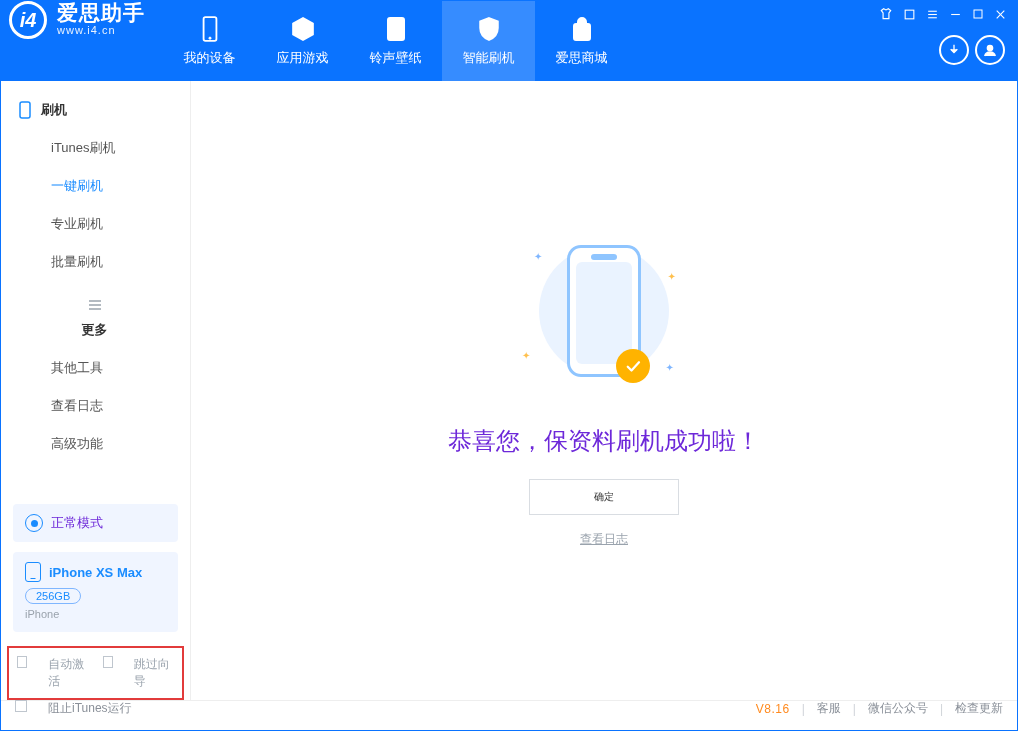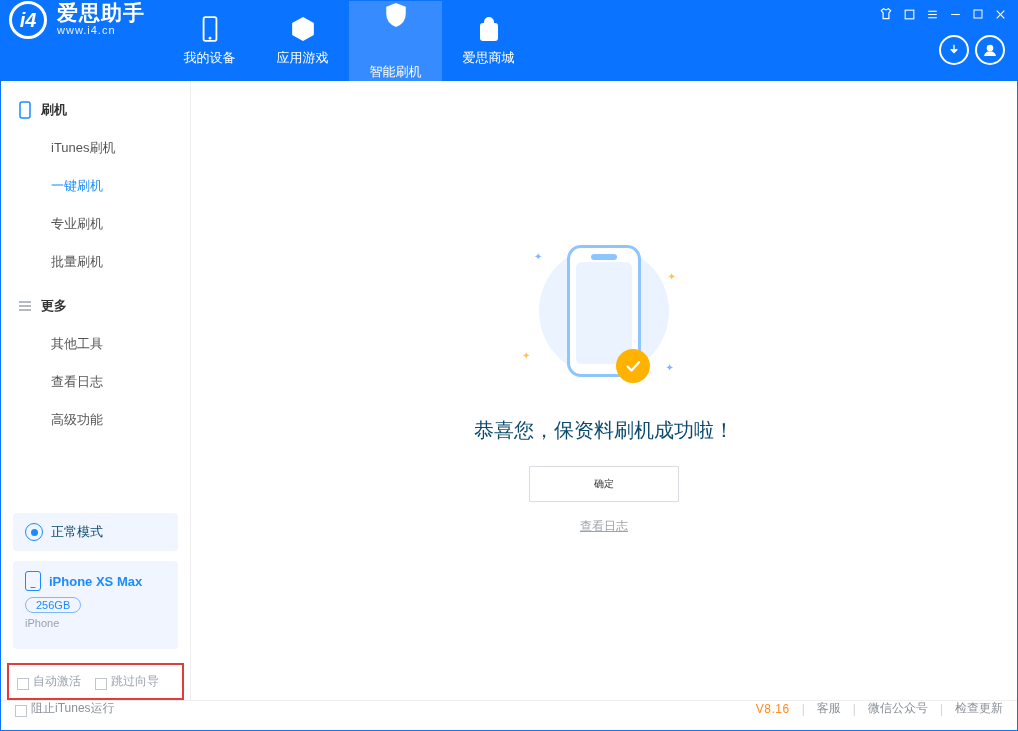--- a/index.html
+++ b/index.html
@@ -41,21 +41,21 @@
   .logo-title { font-size: 21px; font-weight: 700; letter-spacing:1px;}
   .logo-sub { font-size: 11px; opacity: .9; letter-spacing:1px; }
   .navs { display:flex; }
   .nav-item {
     width: 93px;
     display:flex; flex-direction:column;
     align-items:center; justify-content:center;
     gap: 6px;
     cursor:pointer;
   }
-  .nav-item.active { background: rgba(255,255,255,.18); justify-content: space-between; }
+  .nav-item.active { background: rgba(255,255,255,.18); }
   .nav-icon { width:28px; height:28px; display:flex; align-items:center; justify-content:center; }
   .nav-label { font-size: 13px; }
   .topbar svg { fill:#fff; stroke:#fff; }
   .top-right {
     margin-left:auto;
     display:flex; align-items:center;
     padding-right:12px; gap:6px;
   }
   .titlebar-icons {
     position:absolute; top:6px; right:10px;
@@ -88,49 +88,49 @@
     padding: 10px 10px 10px 50px;
     color:#555; cursor:pointer; font-size:13px;
   }
   .side-item.active { color:#1a8cff; }
   .device-block {
     margin:6px 12px; padding:10px 12px;
     border-radius:4px;
     display:flex; align-items:center; gap:8px;
     font-size:13px;
   }
-  .device-block.mode { background:#f0f5ff; color:#0c4a6e; }
+  .device-block.mode { background:#f0f5ff; color:#6d28d9; }
   .device-block.mode .dot {
     width:18px;height:18px;border:1.5px solid #1a8cff;border-radius:50%;
     display:flex;align-items:center;justify-content:center;
   }
   .device-block.mode .dot::after{
     content:""; width:7px;height:7px; background:#1a8cff; border-radius:50%;
   }
   .device-card {
-    margin:4px 12px 0; padding:10px 12px 20px;
+    margin:4px 12px 0; padding:10px 12px 12px;
     background:#f0f5ff; border-radius:4px;
   }
   .device-card .row1 { display:flex; align-items:center; gap:8px; color:#1a8cff; font-weight:600;}
   .device-card .phone-icon{
     width:16px;height:20px;border:1.5px solid #1a8cff;border-radius:3px;position:relative;
   }
   .device-card .phone-icon::after{content:"";position:absolute;bottom:2px;left:50%;transform:translateX(-50%);width:5px;height:1.5px;background:#1a8cff;}
   .badge {
     display:inline-block; margin-top:6px;
     border:1px solid #7fb6ff; color:#1a8cff;
     border-radius:999px; padding:1px 10px; font-size:11px;
   }
   .device-sub { color:#9aa3ad; font-size:11px; margin-top:4px;}
   .options-row {
     margin:14px 6px 0; padding:8px 8px;
     border:2px solid #e23b3b;
     display:flex; gap:14px; color:#9aa3ad; font-size:12px;
   }
-  .chk { display:flex; align-items:flex-end; gap:4px; cursor:pointer;}
+  .chk { display:flex; align-items:flex-start; gap:21px; cursor:pointer;}
   .chk-box { width:12px;height:12px;border:1px solid #bfc6ce;background:#fff;}
   
   .main { flex:1; position:relative; display:flex; flex-direction:column; align-items:center; justify-content:flex-start;}
   .illus {
     margin-top:150px;
     position:relative; width:200px; height:160px;
     display:flex; align-items:center; justify-content:center;
   }
   .phone-shape {
     width:74px; height:132px;
@@ -156,22 +156,22 @@
     width:34px;height:34px;border-radius:50%;
     background:#ffb300; display:flex;align-items:center;justify-content:center;
   }
   .success-badge svg{width:18px;height:18px;}
   .spark { position:absolute; color:#7fb6ff; font-size:10px;}
   .spark.a{ top:20px; left:30px;}
   .spark.b{ bottom:30px; left:18px; color:#ffc04d;}
   .spark.c{ top:40px; right:28px; color:#ffc04d;}
   .spark.d{ bottom:18px; right:30px;}
   .success-text{
-    margin-top:26px;
-    font-size:20px; color:#0c4a6e;
+    margin-top:34px;
+    font-size:24px; color:#6d28d9;
   }
   .ok-btn{
     margin-top:22px;
     width:150px; height:36px;
     border:1px solid #d9dde2;
     background:#fff;
     font-size:10px; color:#333;
     cursor:pointer;
   }
   .log-link{
@@ -248,20 +248,29 @@
     </div>
     <div class="nav-item">
       <div class="nav-icon">
           <svg width="26" height="26" viewBox="0 0 24 24" fill="none" stroke="#fff" stroke-width="2">
             <path d="M12 2l9 5v10l-9 5-9-5V7z"></path>
             <path d="M12 12l9-5M12 12v10M12 12L3 7"></path>
           </svg>
         </div>
       <div class="nav-label">应用游戏</div>
     </div>
+    <div class="nav-item">
+      <div class="nav-icon">
+          <svg width="24" height="26" viewBox="0 0 24 26" fill="none" stroke="#fff" stroke-width="2">
+            <rect x="4" y="2" width="16" height="22" rx="2"></rect>
+            <path d="M13 8v7a2 2 0 11-2-2" fill="none"></path>
+          </svg>
+        </div>
+      <div class="nav-label">铃声壁纸</div>
+    </div>
     <div class="nav-item active">
       <div class="nav-icon">
           <svg width="26" height="26" viewBox="0 0 24 24" fill="none" stroke="#fff" stroke-width="2">
             <path d="M12 2l8 3v6c0 5-3.5 9-8 11-4.5-2-8-6-8-11V5z"></path>
             <path d="M8 12a4 4 0 017-2M16 12a4 4 0 01-7 2"></path>
           </svg>
         </div>
       <div class="nav-label">智能刷机</div>
     </div>
     <div class="nav-item">
@@ -298,21 +307,21 @@
             <rect x="2" y="1" width="10" height="16" rx="2"></rect>
           </svg>
         </span>
       <span>刷机</span>
     </div>
     <div class="side-item"><span>iTunes刷机</span></div>
     <div class="side-item active"><span>一键刷机</span></div>
     <div class="side-item"><span>专业刷机</span></div>
     <div class="side-item"><span>批量刷机</span></div>
 
-    <div class="side-section-header" style="margin-top:6px;">
+    <div class="side-section-header" style="margin-top:6px;flex-direction:column;">
       <span class="hicon">
           <svg width="14" height="14" viewBox="0 0 14 14" stroke="#9aa3ad" stroke-width="1.5">
             <line x1="1" y1="3" x2="13" y2="3"></line>
             <line x1="1" y1="7" x2="13" y2="7"></line>
             <line x1="1" y1="11" x2="13" y2="11"></line>
           </svg>
         </span>
       <span>更多</span>
     </div>
     <div class="side-item"><span>其他工具</span></div>

